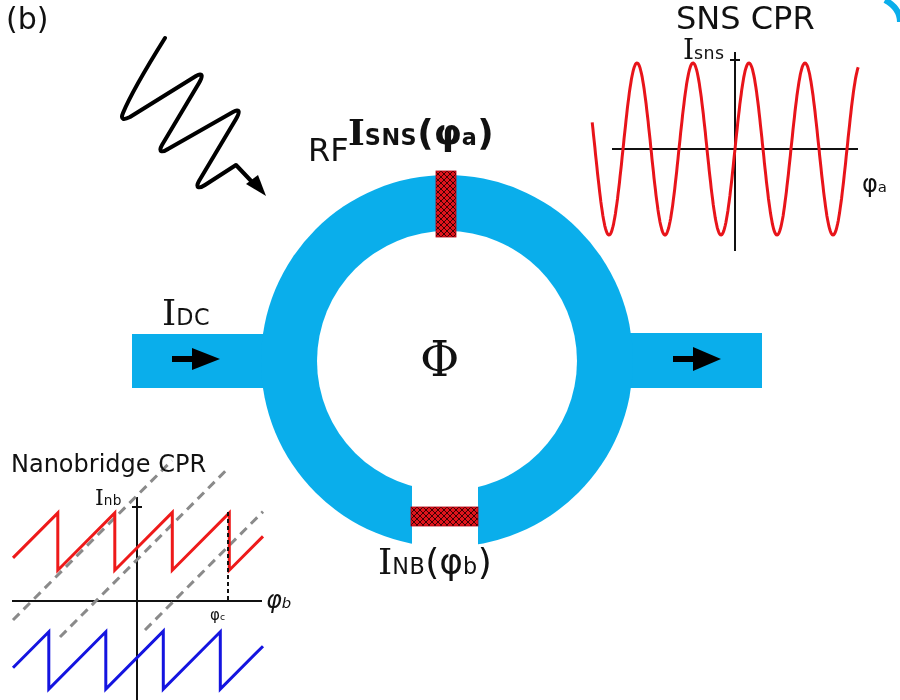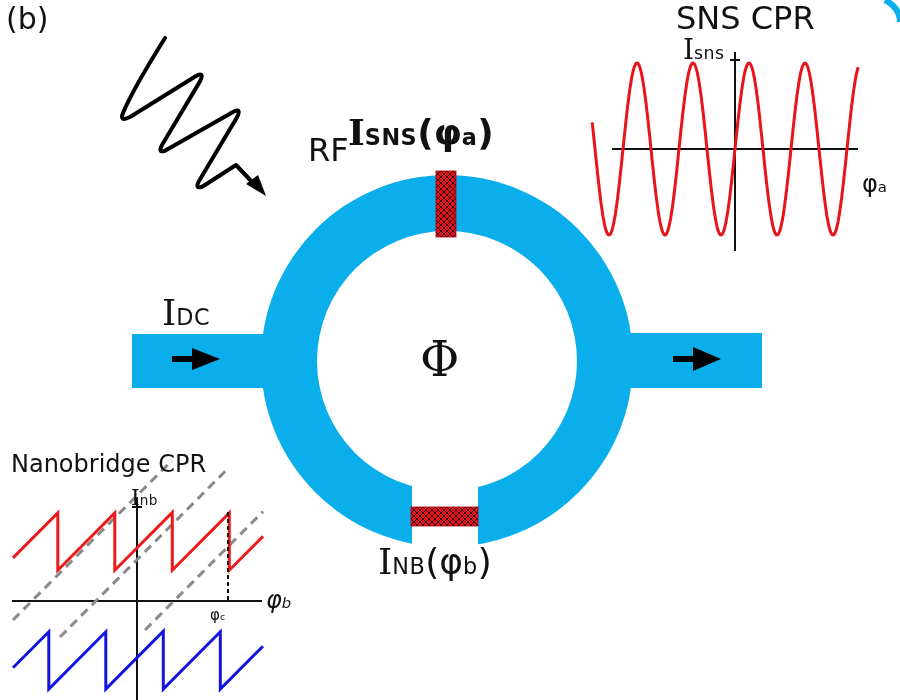--- a/index.html
+++ b/index.html
@@ -12,21 +12,21 @@
   #panel-label { left: 6px; top: 4px; font-size: 30px; }
   #rf-label { left: 260px; top: 134px; font-size: 32px; margin-left: 48px; }
   #sns-junction-label { left: 348px; top: 114px; font-size: 36px; font-weight: bold; }
   #nb-junction-label { left: 378px; top: 544px; font-size: 36px; }
   #idc-label { left: 162px; top: 295px; font-size: 36px; }
   #flux-label { left: 420px; top: 335px; font-size: 48px; }
   #sns-title { left: 676px; top: 2px; font-size: 32px; }
   #sns-ylabel { left: 683px; top: 36px; font-size: 28px; }
   #sns-xlabel { left: 862px; top: 138px; font-size: 24px; margin-top: 34px; }
   #nb-title { left: 11px; top: 452px; font-size: 24px; }
-  #nb-ylabel { left: 95px; top: 487px; font-size: 22px; margin-left: 36px; }
+  #nb-ylabel { left: 95px; top: 487px; font-size: 22px; }
   #nb-xlabel { left: 266px; top: 588px; font-size: 24px; font-style: italic; }
   #nb-phic-label { left: 210px; top: 608px; font-size: 15px; }
   .big-I { font-family: "DejaVu Serif", serif; }
   .small-caps { font-size: 0.62em; letter-spacing: 0.5px; }
   .phi { font-family: "DejaVu Sans", sans-serif; }
 </style>
 </head>
 <body>
 
 <svg id="stage" width="900" height="700" viewBox="0 0 900 700" xmlns="http://www.w3.org/2000/svg">

